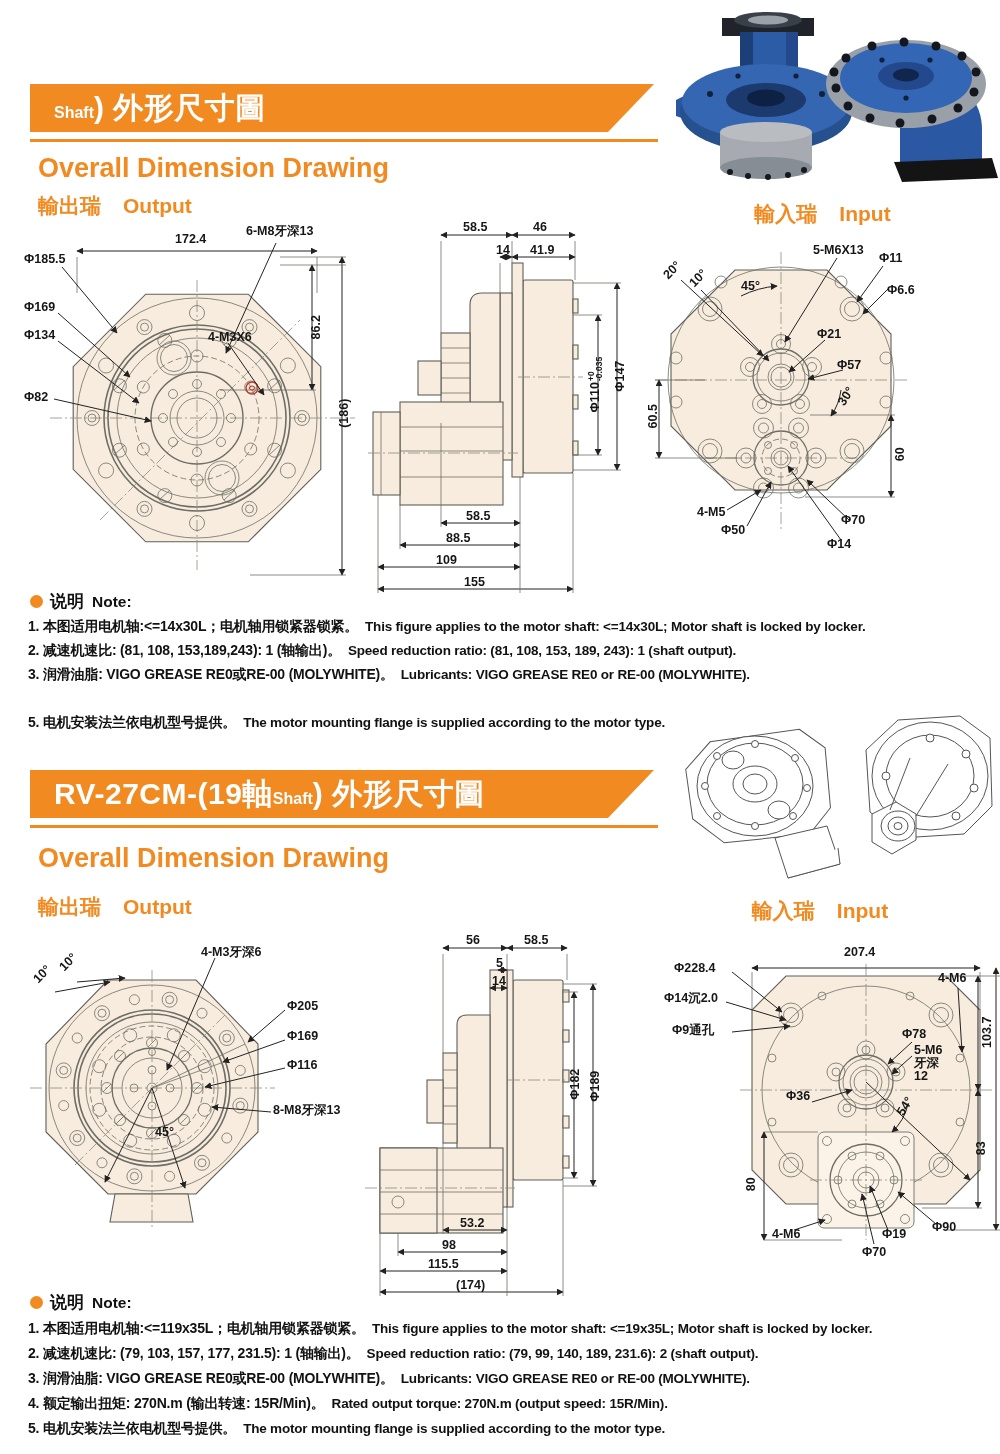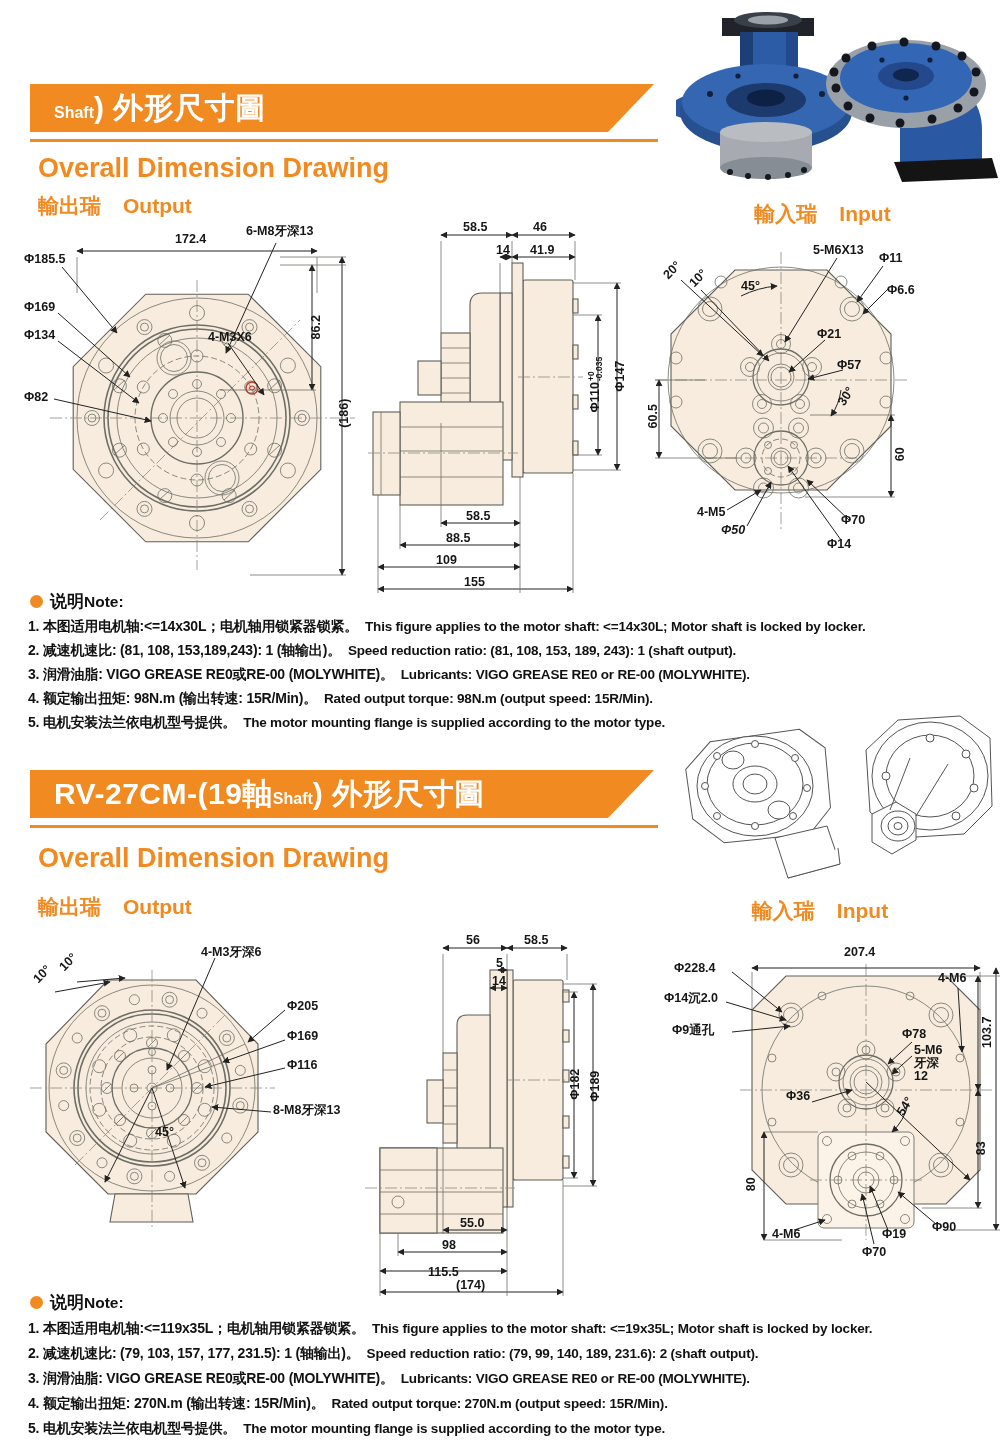--- a/index.html
+++ b/index.html
@@ -17,21 +17,21 @@
   .draw{position:absolute;}
   .dim{position:absolute;font-size:12.5px;font-weight:bold;color:#161616;white-space:nowrap;line-height:1.05;}
   .vlab{position:absolute;font-size:12.5px;font-weight:bold;color:#161616;white-space:nowrap;
         transform:rotate(-90deg);transform-origin:center center;line-height:1;}
   .r45{transform:rotate(-45deg);transform-origin:center center;}
   .r60{transform:rotate(-58deg);transform-origin:center center;}
   .tol{display:inline-block;vertical-align:middle;line-height:0.9;font-size:8.5px;margin-left:1px;}
   .tol span{display:block;}
   .bullet{position:absolute;width:13px;height:13px;border-radius:50%;background:#F18A21;}
   .note-h{position:absolute;font-weight:bold;font-size:17px;color:#111;white-space:nowrap;}
-  .note-h .en{font-size:15.5px;}
+  .note-h .en{margin-left:8px;font-size:15.5px;}
   .note{position:absolute;font-weight:bold;font-size:14px;color:#111;white-space:nowrap;letter-spacing:-0.2px;}
   .note .en{margin-left:7px;font-size:13.5px;}
   svg{display:block;}
   .bodyline{stroke:#5f5f58;stroke-width:1.1;fill:#f7ecdd;}
   .thin{stroke:#6e6e66;stroke-width:0.8;fill:none;}
   .dimln{stroke:#222;stroke-width:1;fill:none;}
   .cline{stroke:#8d8d82;stroke-width:0.8;fill:none;stroke-dasharray:12 3 2 3;}
   .dashc{stroke:#6e6e66;stroke-width:0.8;fill:none;stroke-dasharray:6 3;}
 </style>
 </head>
@@ -387,33 +387,32 @@
     <span class="dim" style="left:96px;top:50px;">45°</span>
     <span class="dim" style="left:168px;top:14px;">5-M6X13</span>
     <span class="dim" style="left:234px;top:22px;">Φ11</span>
     <span class="dim" style="left:242px;top:54px;">Φ6.6</span>
     <span class="dim" style="left:172px;top:98px;">Φ21</span>
     <span class="dim" style="left:192px;top:129px;">Φ57</span>
     <span class="dim r60" style="left:192px;top:160px;">30°</span>
     <span class="vlab" style="left:-4px;top:180px;">60.5</span>
     <span class="vlab" style="left:248px;top:218px;">60</span>
     <span class="dim" style="left:52px;top:276px;">4-M5</span>
-    <span class="dim" style="left:76px;top:294px;font-style:italic;">Φ50</span>
+    <span class="dim" style="left:76px;top:294px;">Φ50</span>
     <span class="dim" style="left:182px;top:308px;">Φ14</span>
     <span class="dim" style="left:196px;top:284px;">Φ70</span>
   </div>
 
   <div class="bullet" style="left:30px;top:595px;"></div>
   <div class="note-h" style="left:50px;top:590px;">
     <span>说明</span><span class="en">Note:</span>
   </div>
   <div class="note" style="left:28px;top:618px;"><span>1. 本图适用电机轴:&lt;=14x30L；电机轴用锁紧器锁紧。</span><span class="en">This figure applies to the motor shaft: &lt;=14x30L; Motor shaft is locked by locker.</span></div>
   <div class="note" style="left:28px;top:642px;"><span>2. 减速机速比: (81, 108, 153,189,243): 1 (轴输出)。</span><span class="en">Speed reduction ratio: (81, 108, 153, 189, 243): 1 (shaft output).</span></div>
   <div class="note" style="left:28px;top:666px;"><span>3. 润滑油脂: VIGO GREASE RE0或RE-00 (MOLYWHITE)。</span><span class="en">Lubricants: VIGO GREASE RE0 or RE-00 (MOLYWHITE).</span></div>
-  <div class="note" style="left:28px;top:690px;"><span>4. 额定输出扭矩: 98N.m (输出转速: 15R/Min)。</span><span class="en">Rated output torque: 98N.m (output speed: 15R/Min).</span></div>
   <div class="note" style="left:28px;top:714px;"><span>5. 电机安装法兰依电机型号提供。</span><span class="en">The motor mounting flange is supplied according to the motor type.</span></div>
 
   <div class="draw" style="left:655px;top:698px;">
     <svg width="345" height="185" viewBox="0 0 345 185">
       <g fill="#fff" stroke="#555" stroke-width="1">
         <path d="M152 38 L175 60 L172 120 L148 143 L62 140 L34 112 L34 62 L62 38 Z" transform="rotate(-8 100 90)"></path>
         <ellipse cx="100" cy="88" rx="58" ry="50"></ellipse>
         <ellipse cx="100" cy="86" rx="48" ry="41"></ellipse>
         <ellipse cx="100" cy="86" rx="22" ry="18"></ellipse>
         <ellipse cx="100" cy="86" rx="12" ry="10"></ellipse>
@@ -612,23 +611,23 @@
       <line class="thin" x1="38" y1="303" x2="38" y2="326"></line>
         <line class="thin" x1="20" y1="303" x2="20" y2="366"></line>
       <line class="thin" x1="203" y1="250" x2="203" y2="366"></line>
     </svg>
     <span class="dim" style="left:106px;top:4px;">56</span>
     <span class="dim" style="left:164px;top:4px;">58.5</span>
     <span class="dim" style="left:136px;top:27px;">5</span>
     <span class="dim" style="left:132px;top:45px;">14</span>
     <span class="vlab" style="left:200px;top:148px;">Φ182</span>
     <span class="vlab" style="left:220px;top:150px;">Φ189</span>
-    <span class="dim" style="left:100px;top:287px;">55.0</span>
+    <span class="dim" style="left:100px;top:287px;">53.2</span>
     <span class="dim" style="left:82px;top:309px;">98</span>
-    <span class="dim" style="left:68px;top:328px;margin-top:8px;">115.5</span>
+    <span class="dim" style="left:68px;top:328px;">115.5</span>
     <span class="dim" style="left:96px;top:349px;">(174)</span>
   </div>
 
   <div class="draw" style="left:660px;top:940px;width:360px;height:350px;">
     <svg width="360" height="350" viewBox="0 0 360 350">
       <path class="bodyline" d="M126 36 L286 36 L320 70 L320 230 L286 264 L126 264 L92 230 L92 70 Z"></path>
       <circle class="thin" cx="206" cy="150" r="104"></circle>
       <rect x="158" y="192" width="96" height="96" rx="6" fill="#fbf3e8" stroke="#6e6e66" stroke-width="0.9"></rect>
       <line class="cline" x1="80" y1="150" x2="332" y2="150"></line>
       <line class="cline" x1="206" y1="24" x2="206" y2="300"></line>

